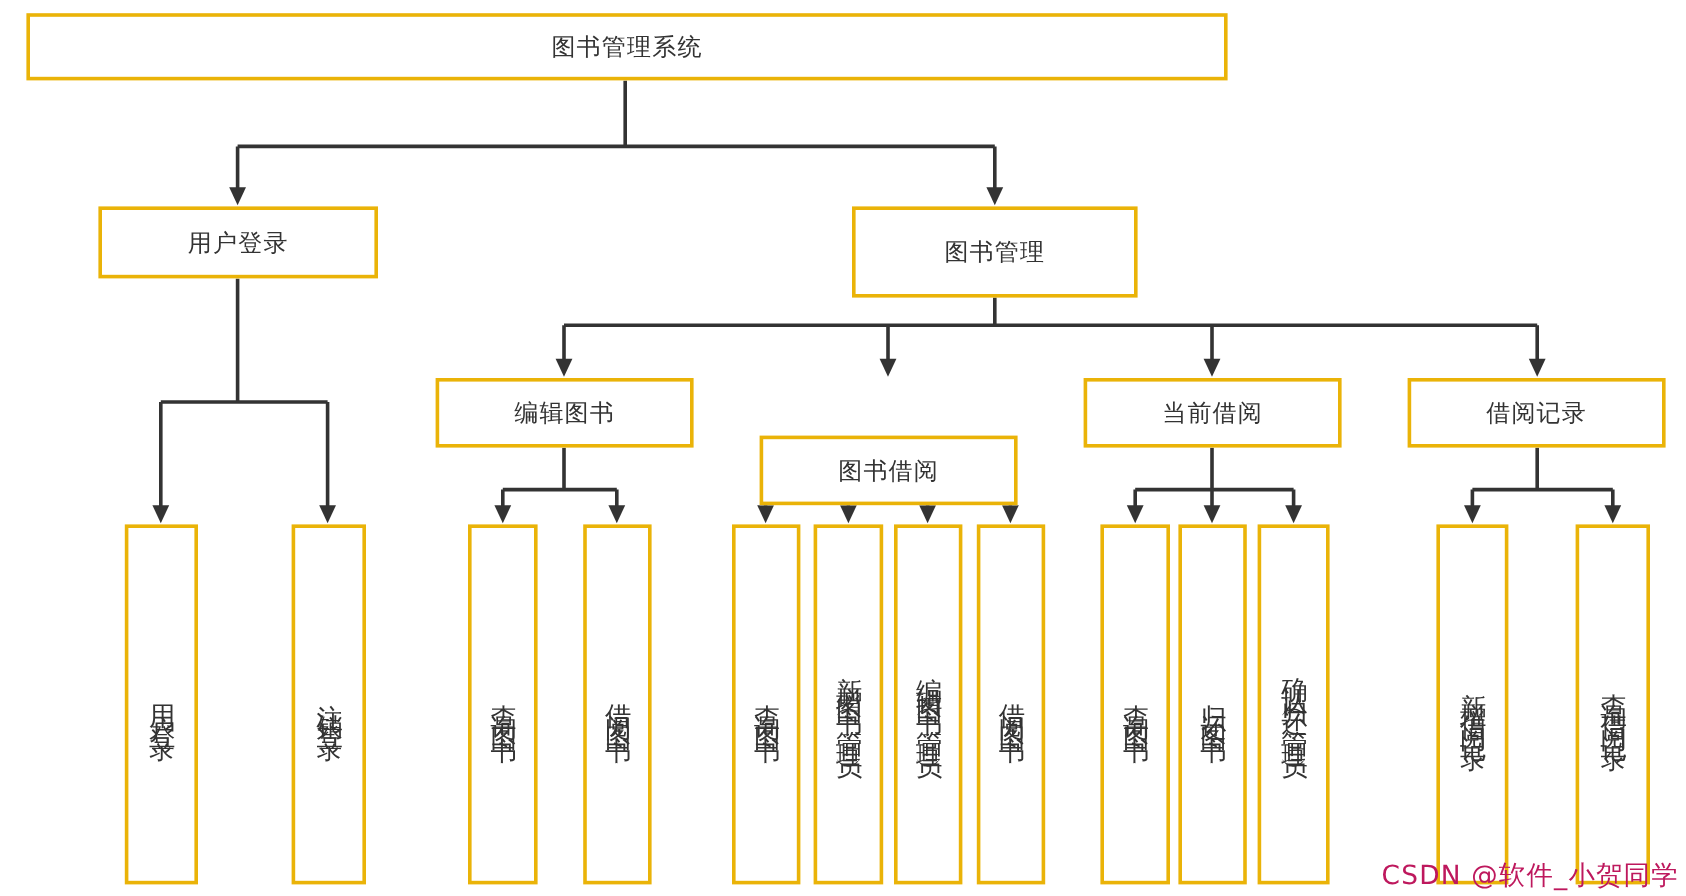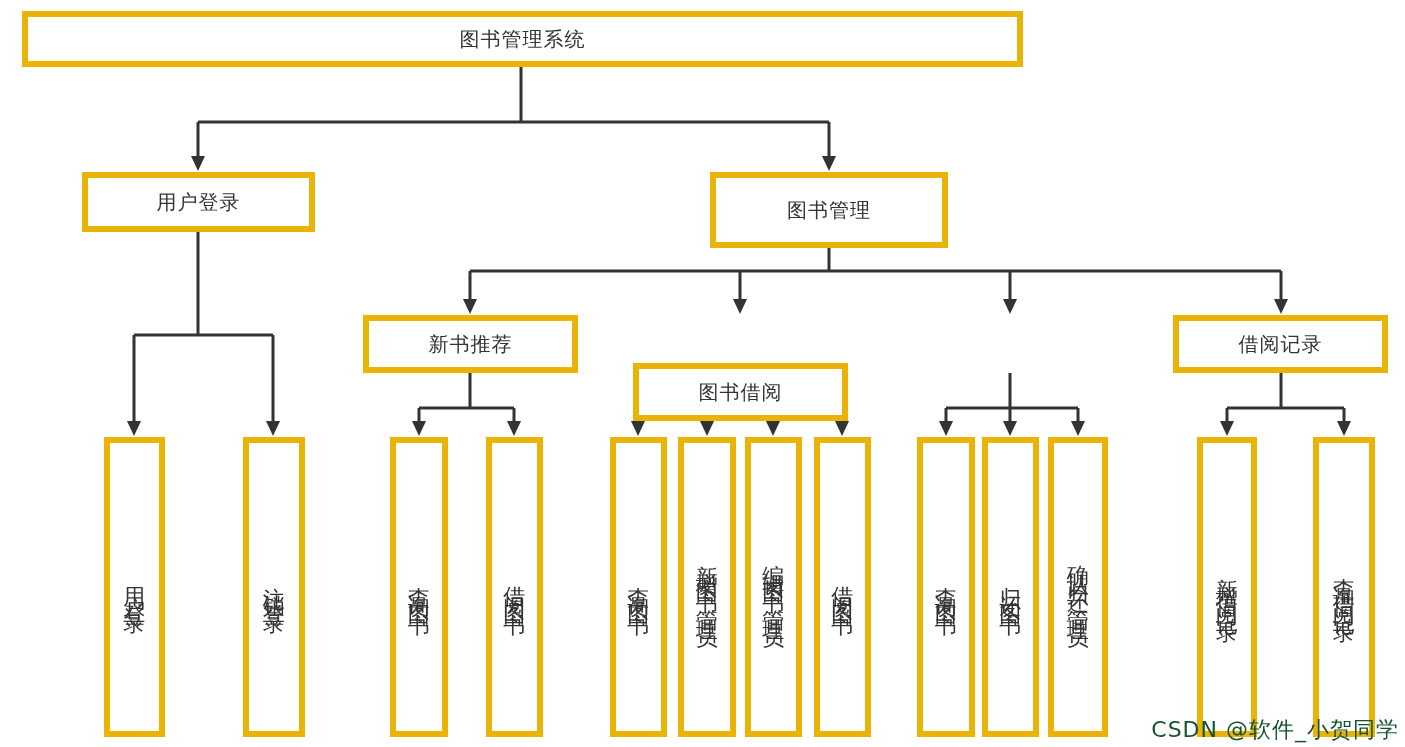--- a/index.html
+++ b/index.html
@@ -13,21 +13,21 @@
     color: #333333;
   }
   .connectors {
     position: absolute;
     left: 0; top: 0;
     width: 1405px; height: 747px;
   }
   .box {
     position: absolute;
     box-sizing: border-box;
-    border: 6px solid #eab308;
+    border: 3px solid #eab308;
     background: #ffffff;
     display: flex;
     align-items: center;
     justify-content: center;
     text-align: center;
   }
   .h-box span {
     font-size: 20px;
     letter-spacing: 1px;
     white-space: nowrap;
@@ -62,21 +62,21 @@
   .lf-4a { left: 917px;  width: 58px; }
   .lf-4b { left: 982px;  width: 57px; }
   .lf-4c { left: 1048px; width: 60px; }
   .lf-5a { left: 1197px; width: 60px; }
   .lf-5b { left: 1313px; width: 62px; }
   .watermark {
     position: absolute;
     right: 6px;
     bottom: 2px;
     font-size: 22px;
-    color: #14532d;
+    color: #be185d;
     letter-spacing: 1px;
     white-space: nowrap;
     z-index: 5;
   }
 </style>
 </head>
 <body>
 
 <div class="canvas">
 
@@ -137,25 +137,28 @@
   </div>
 
   <div class="box h-box l2-login">
     <span>用户登录</span>
   </div>
   <div class="box h-box l2-mgmt">
     <span>图书管理</span>
   </div>
 
   <div class="box h-box l3-new">
-    <span>新书推荐</span>
+    <span>编辑图书</span>
   </div>
   <div class="box h-box l3-borrow">
     <span>图书借阅</span>
   </div>
+  <div class="box h-box l3-cur">
+    <span>当前借阅</span>
+  </div>
   <div class="box h-box l3-rec">
     <span>借阅记录</span>
   </div>
 
   <div class="box v-box leaf lf-1a">
     <span>用户登录</span>
   </div>
   <div class="box v-box leaf lf-1b">
     <span>注销登录</span>
   </div>

